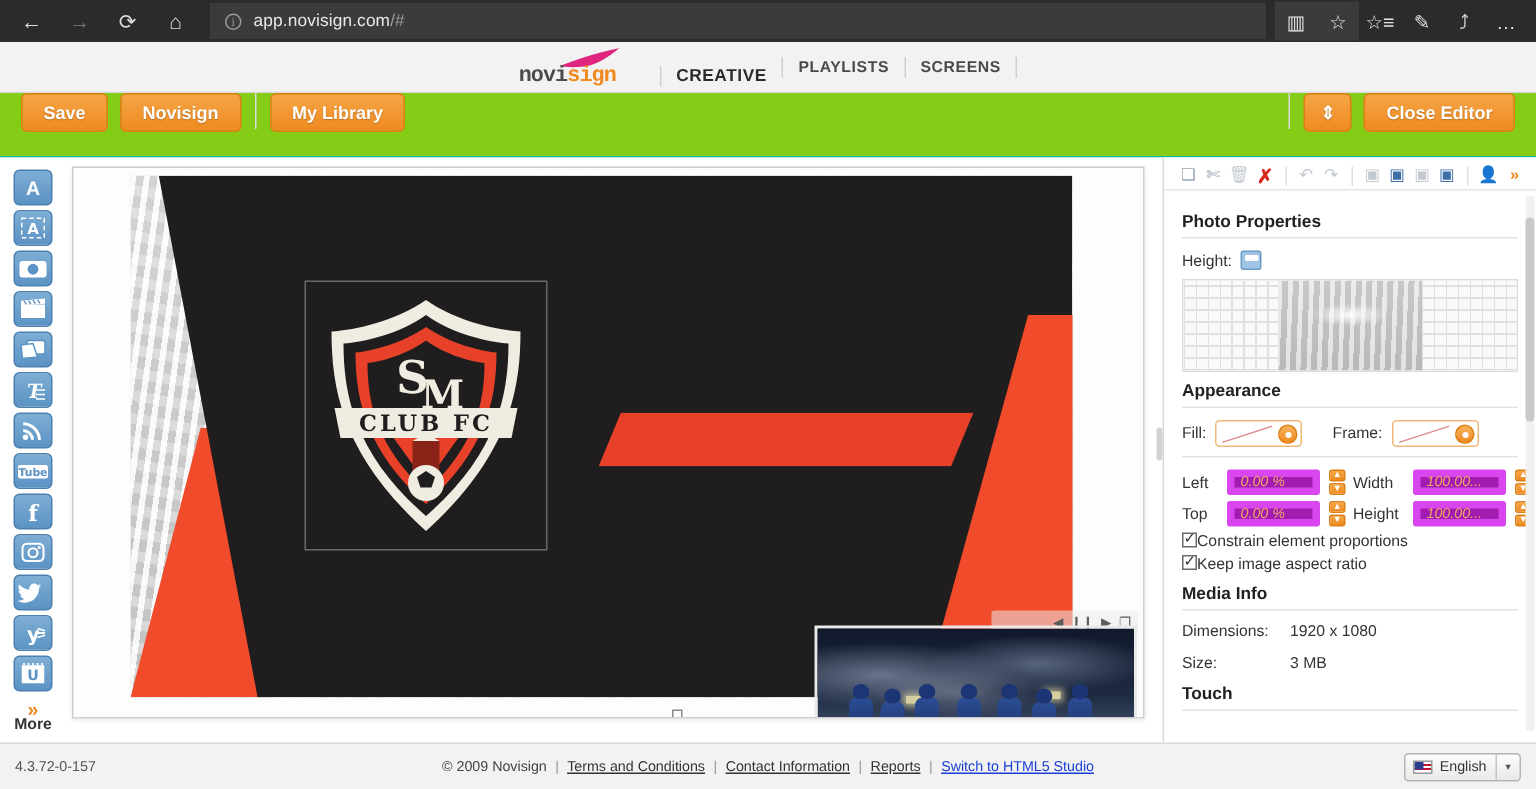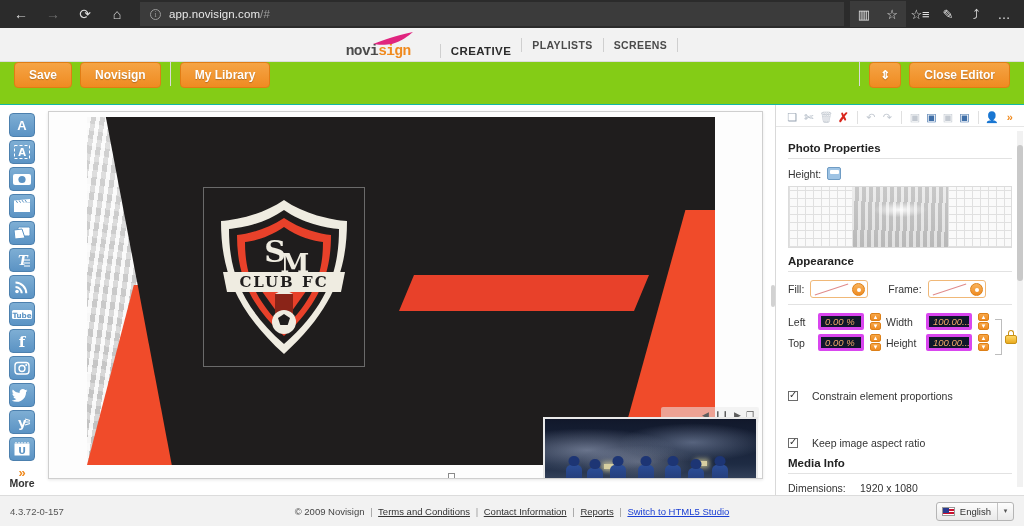--- a/index.html
+++ b/index.html
@@ -257,40 +257,40 @@
   .swatch .knob {
     position: absolute; right: 2px; top: 2px; width: 13px; height: 13px;
     border-radius: 50%; background: linear-gradient(#f9b35c,#ef8b21);
     border: 1px solid #dd8018;
   }
   .swatch .knob::after {
     content: ""; position: absolute; left: 4px; top: 4px; width: 4px; height: 4px;
     border-radius: 50%; background: #fff;
   }
   .num {
-    width: 46px; height: 17px; border: 3px solid #d946ef; border-radius: 2px;
+    width: 62px; height: 17px; border: 5px solid #d946ef; border-radius: 2px;
     font-size: 9.5px; color: #f0a868; padding: 0 4px; display: flex;
-    align-items: center; font-style: italic; background: #0f172a;
+    align-items: center; font-style: italic; background: #a21caf;
   }
   .spin { display: flex; flex-direction: column; gap: 1px; }
   .spin div {
     width: 11px; height: 8px; background: linear-gradient(#f7a647,#ee8b22);
     border: 1px solid #dd8018; border-radius: 2px; color: #fff;
     font-size: 6px; line-height: 6px; text-align: center;
   }
-  .cb-row { display: flex; align-items: center; gap: 14px; margin-bottom: 3px; margin-top: 35px; }
+  .cb-row { display: flex; align-items: flex-start; gap: 0; margin-bottom: 3px; }
   .cb {
     width: 10px; height: 10px; border: 1px solid #6b6b6b; background: #fff;
     position: relative;
   }
   .cb::after {
     content: "✓"; position: absolute; left: 0px; top: -3px;
     font-size: 10px; color: #333;
   }
-  .kv { display: flex; font-size: 10.5px; color: #333; margin-bottom: 3px; }
+  .kv { display: flex; font-size: 10.5px; color: #333; margin-bottom: 9px; }
   .kv .k { width: 72px; }
   .lock {
     width: 12px; height: 14px; margin-left: 3px; position: relative;
   }
   .lock .body {
     position: absolute; bottom: 0; left: 0; width: 12px; height: 9px;
     background: linear-gradient(#ffd766,#e9ab1e); border: 1px solid #c99216;
     border-radius: 2px;
   }
   .lock .shackle {

